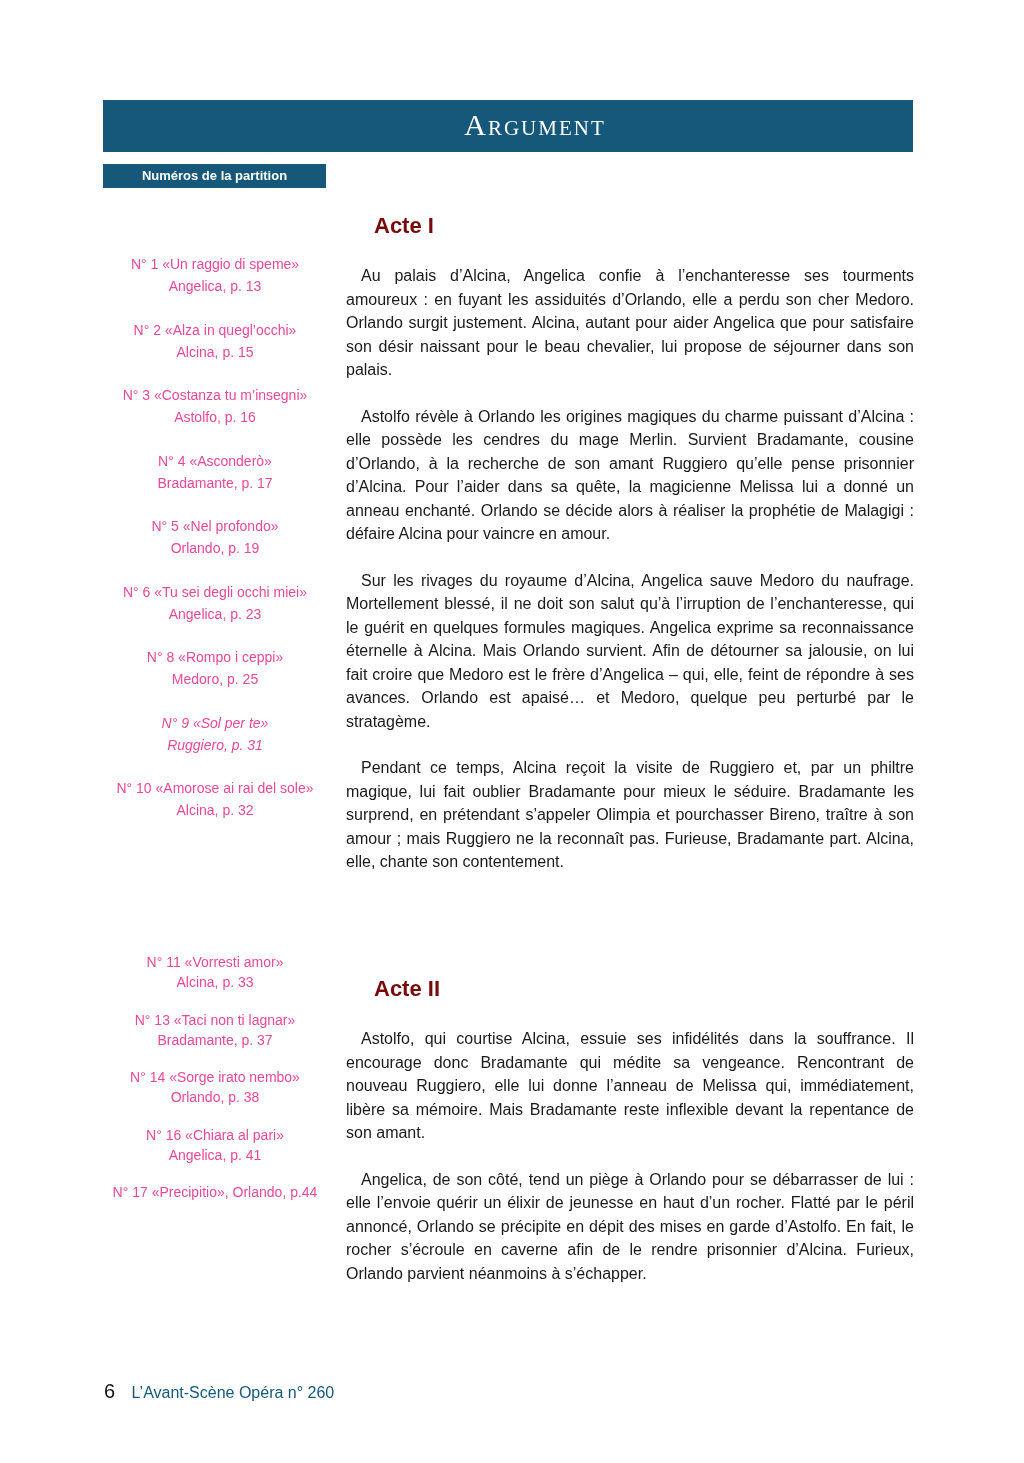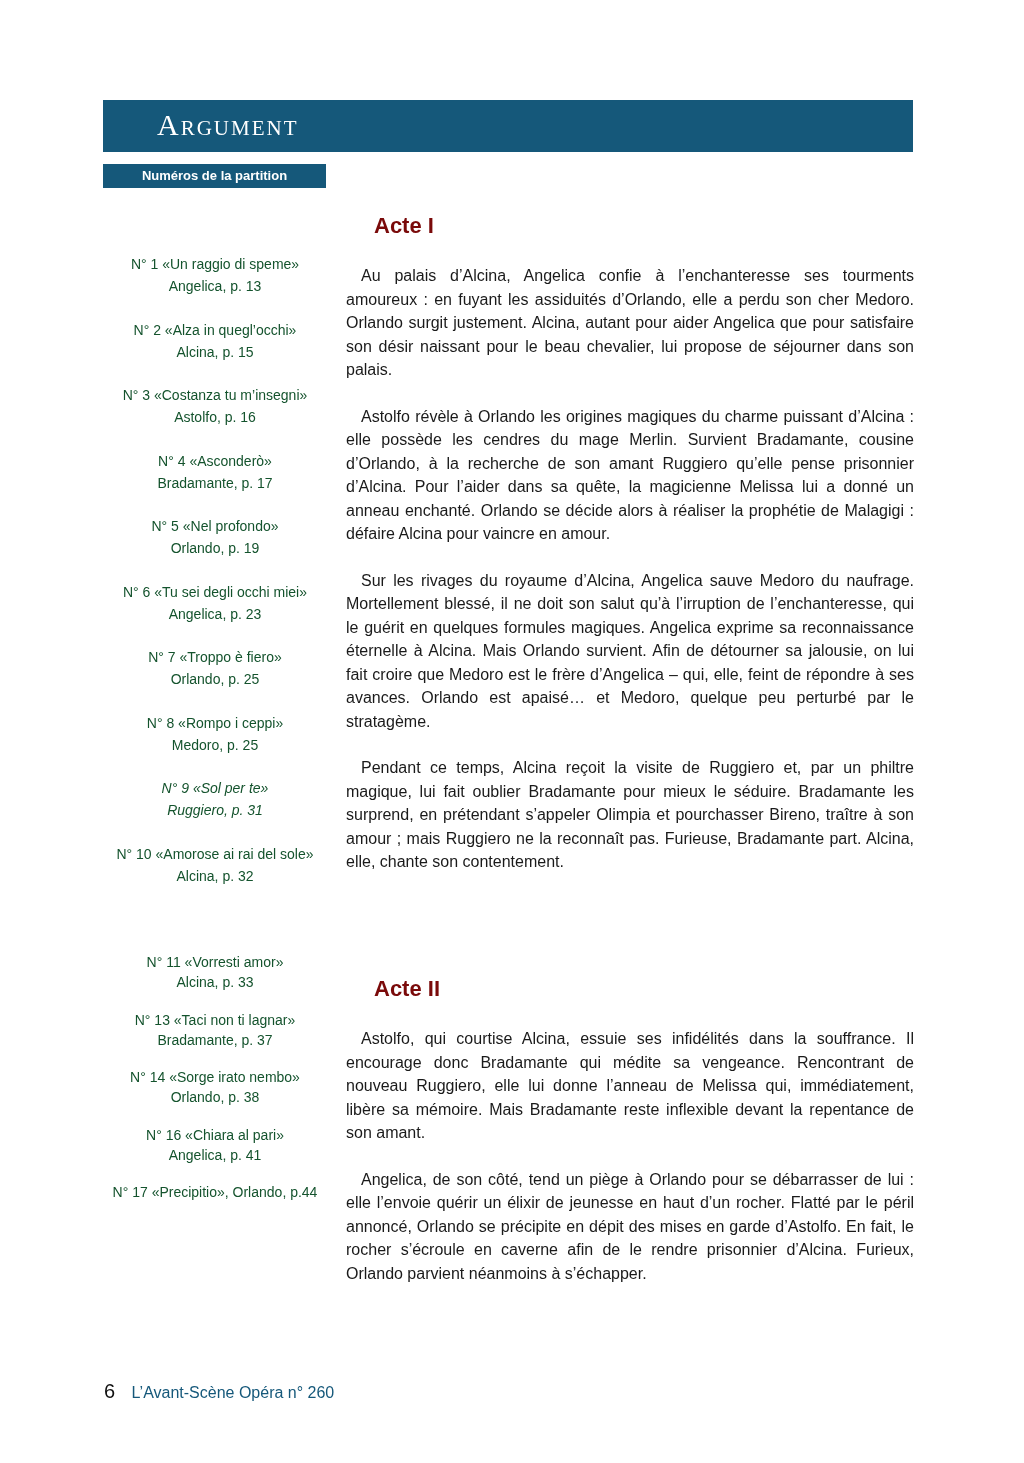--- a/index.html
+++ b/index.html
@@ -1,27 +1,27 @@
 <!DOCTYPE html>
 <html><head>
 <meta charset="utf-8">
 <style>
   html, body { margin: 0; padding: 0; background: #ffffff; }
   body { width: 1024px; height: 1463px; position: relative; overflow: hidden;
          font-family: "Liberation Sans", sans-serif; color: #1a1a1a; }
   .banner { position: absolute; left: 103px; top: 100px; width: 810px; height: 52px;
             background: #15587a; color: #ffffff; }
-  .banner-title { position: absolute; left: 0; right: 0; top: 8px; text-align: left;
+  .banner-title { position: absolute; left: 0; right: 0; top: 8px; text-align: center;
                   font-family: "Liberation Serif", serif; font-size: 30px; letter-spacing: 2px;
                   padding-left: 54px; font-variant: small-caps; }
   .subbanner { position: absolute; left: 103px; top: 164px; width: 223px; height: 24px;
                background: #15587a; color: #ffffff; font-size: 13px; font-weight: bold;
                line-height: 24px; text-align: center; }
   .left-col { position: absolute; left: 100px; width: 230px; text-align: center;
-              font-size: 14px; line-height: 22px; color: #14532d; }
+              font-size: 14px; line-height: 22px; color: #ec4899; }
   .num-entry { margin: 0; }
   .num-entry .title-line, .num-entry .role-line { display: block; white-space: nowrap; }
   .act-heading { position: absolute; left: 374px; font-size: 22px; font-weight: bold; color: #7a0a0a; }
   .act-body { position: absolute; left: 346px; width: 568px; font-size: 16px; line-height: 23.5px;
               text-align: justify; color: #1a1a1a; }
   .act-body p { margin: 0 0 23px 0; text-indent: 15px; }
   .footer { position: absolute; left: 104px; top: 1360px; font-size: 16px; margin-top: 20px; }
   .page-num { font-size: 20px; color: #111; margin-right: 12px; }
   .pub { color: #15587a; }
 </style>
@@ -50,24 +50,20 @@
     <span class="title-line">N° 4 «Asconderò»</span>
     <span class="role-line">Bradamante, p. 17</span>
   </div>
   <div class="num-entry" style="height:65.5px;">
     <span class="title-line">N° 5 «Nel profondo»</span>
     <span class="role-line">Orlando, p. 19</span>
   </div>
   <div class="num-entry" style="height:65.5px;">
     <span class="title-line">N° 6 «Tu sei degli occhi miei»</span>
     <span class="role-line">Angelica, p. 23</span>
-  </div>
-  <div class="num-entry" style="height:65.5px;">
-    <span class="title-line">N° 7 «Troppo è fiero»</span>
-    <span class="role-line">Orlando, p. 25</span>
   </div>
   <div class="num-entry" style="height:65.5px;">
     <span class="title-line">N° 8 «Rompo i ceppi»</span>
     <span class="role-line">Medoro, p. 25</span>
   </div>
   <div class="num-entry" style="height:65.5px;font-style:italic;">
     <span class="title-line">N° 9 «Sol per te»</span>
     <span class="role-line">Ruggiero, p. 31</span>
   </div>
   <div class="num-entry" style="height:65.5px;">

